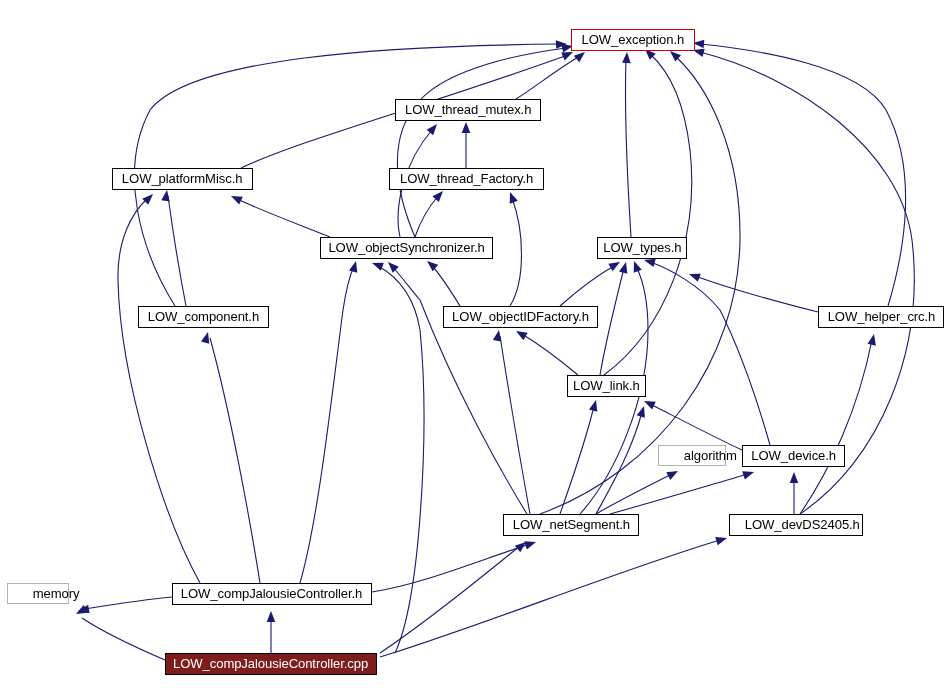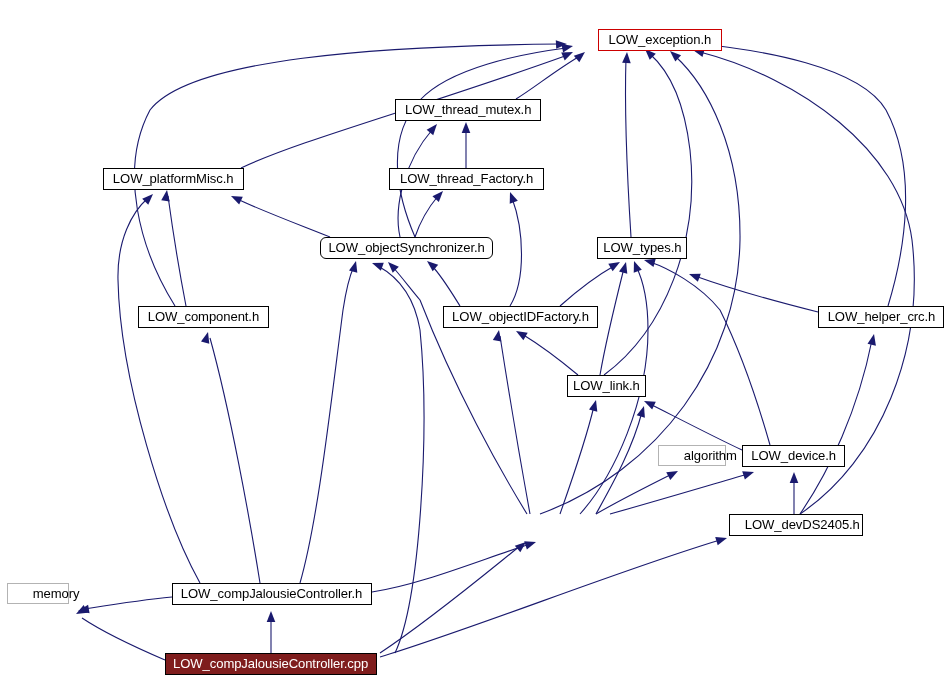--- a/index.html
+++ b/index.html
@@ -45,21 +45,20 @@
     font-size: 13.5px;
     line-height: 1;
     letter-spacing: -0.1px;
     color: #000000;
     background: #ffffff;
     border: 1px solid #000000;
     cursor: default;
   }
   .node-box.node-root {
     border-color: #cc0000;
-    margin-left: 27px;
   }
   .node-box.node-system {
     border-color: #b3b3b3;
     padding-left: 36px;
   }
   .node-box.node-current {
     background: #7f1d1d;
     color: #ffffff;
     border-color: #000000;
   }
@@ -237,27 +236,27 @@
         <path class="edge-path" d="M 271,653 L 271,617"></path>
         <polygon class="arrow-head" points="0,0 -11,4.3 -11,-4.3" transform="translate(271,611) rotate(-90)"></polygon>
       </g>
     </svg>
 <div class="node-box node-root" style="left: 571px; top: 29px; width: 124px; height: 22px;">
       <span class="node-label">LOW_exception.h</span>
     </div>
     <div class="node-box " style="left: 395px; top: 99px; width: 146px; height: 22px;">
       <span class="node-label">LOW_thread_mutex.h</span>
     </div>
-    <div class="node-box " style="left: 103px; top: 168px; width: 141px; height: 22px;">
+    <div class="node-box " style="left: 112px; top: 168px; width: 141px; height: 22px;">
       <span class="node-label">LOW_platformMisc.h</span>
     </div>
     <div class="node-box " style="left: 389px; top: 168px; width: 155px; height: 22px;">
       <span class="node-label">LOW_thread_Factory.h</span>
     </div>
-    <div class="node-box " style="left: 320px; top: 237px; width: 173px; height: 22px; border-radius: 6px;">
+    <div class="node-box " style="left: 320px; top: 237px; width: 173px; height: 22px;">
       <span class="node-label">LOW_objectSynchronizer.h</span>
     </div>
     <div class="node-box " style="left: 597px; top: 237px; width: 90px; height: 22px;">
       <span class="node-label">LOW_types.h</span>
     </div>
     <div class="node-box " style="left: 138px; top: 306px; width: 131px; height: 22px; align-items: center;">
       <span class="node-label">LOW_component.h</span>
     </div>
     <div class="node-box " style="left: 443px; top: 306px; width: 155px; height: 22px;">
       <span class="node-label">LOW_objectIDFactory.h</span>
@@ -266,20 +265,23 @@
       <span class="node-label">LOW_helper_crc.h</span>
     </div>
     <div class="node-box " style="left: 567px; top: 375px; width: 79px; height: 22px;">
       <span class="node-label">LOW_link.h</span>
     </div>
     <div class="node-box node-system" style="left: 658px; top: 445px; width: 68px; height: 21px;">
       <span class="node-label">algorithm</span>
     </div>
     <div class="node-box " style="left: 742px; top: 445px; width: 103px; height: 22px;">
       <span class="node-label">LOW_device.h</span>
+    </div>
+    <div class="node-box " style="left: 503px; top: 514px; width: 136px; height: 22px;">
+      <span class="node-label">LOW_netSegment.h</span>
     </div>
     <div class="node-box " style="left: 729px; top: 514px; width: 134px; height: 22px; justify-content: flex-end;">
       <span class="node-label">LOW_devDS2405.h</span>
     </div>
     <div class="node-box node-system" style="left: 7px; top: 583px; width: 62px; height: 21px;">
       <span class="node-label">memory</span>
     </div>
     <div class="node-box " style="left: 172px; top: 583px; width: 200px; height: 22px;">
       <span class="node-label">LOW_compJalousieController.h</span>
     </div>

